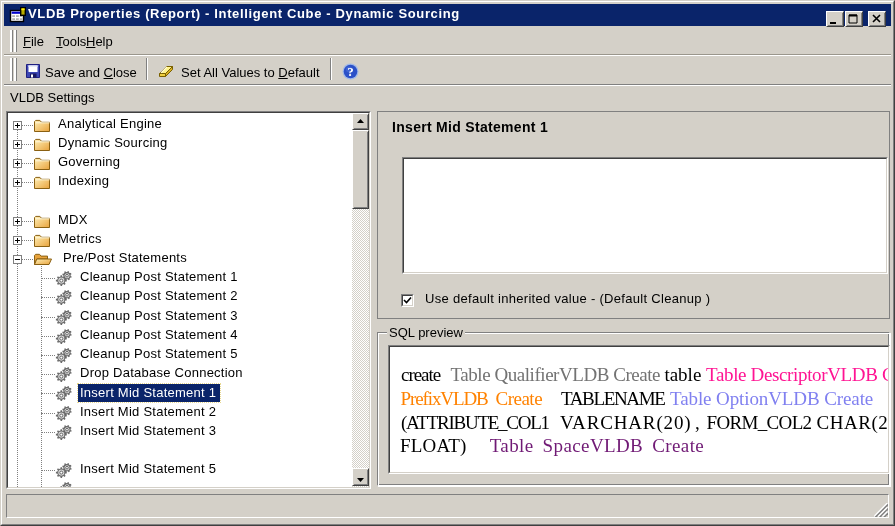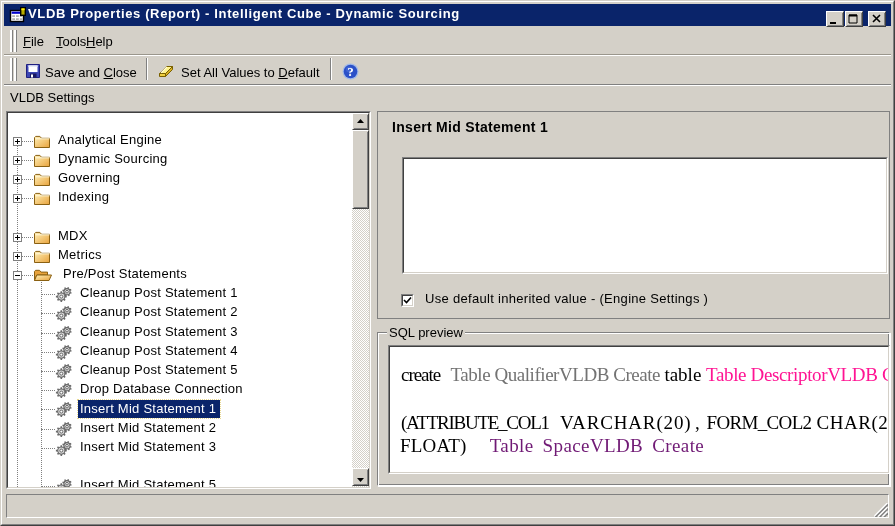--- a/index.html
+++ b/index.html
@@ -23,21 +23,21 @@
     box-shadow: inset 1px 1px 0 #D4D0C8, inset -1px -1px 0 #808080; background:#D4D0C8; }
   
   .grip { position:absolute; width:7px; background:linear-gradient(90deg,#fff 0 2px,#808080 2px 3px,transparent 3px 4px,#fff 4px 6px,#808080 6px 7px); }
   .tsep { position:absolute; width:2px; border-left:1px solid #808080; border-right:1px solid #fff; }
   u { text-decoration:underline; }
   #menubar { left:4px; top:27px; width:887px; height:28px; border-bottom:1px solid #9a968c; }
   #toolbar { left:4px; top:55px; width:887px; height:29px; border-top:1px solid #fff; }
   .mitem { position:absolute; top:7px; }
   
   #treepanel { left:6px; top:111px; width:365px; height:378px; }
-  #treec { position:absolute; left:0; top:16px; width:344px; height:374px; background:#fff; overflow:hidden;text-decoration:underline; }
+  #treec { position:absolute; left:0; top:0; width:344px; height:374px; background:#fff; overflow:hidden;text-decoration:underline; }
   .trow { position:absolute; left:0; height:19px; width:343px; }
   .trow .lbl { position:absolute; left:50px; top:0px; white-space:pre; letter-spacing:0.25px; line-height:16px; }
   .trow.child .lbl { left:72px; }
   .vdot { position:absolute; width:1px; border-left:1px dotted #808080; }
   .hdot { position:absolute; height:1px; border-top:1px dotted #808080; }
   .pm { position:absolute; left:5px; top:5px; width:9px; height:9px; background:#fff; border:1px solid #808080; }
   .pm .h { position:absolute; left:1px; top:3px; width:5px; height:1px; background:#000; }
   .pm .v { position:absolute; left:3px; top:1px; width:1px; height:5px; background:#000; }
   .ficon { position:absolute; left:25px; top:2px; }
   .gicon { position:absolute; left:47px; top:1px; }
@@ -377,28 +377,29 @@
 <div class="abs sunk" id="rtext">
     <div class="in"></div>
   </div>
 <div class="abs sunk" id="cbox">
     <div class="in">
   <svg width="9" height="9" viewBox="0 0 9 9" style="position:absolute;left:0px;top:0px">
         <path d="M1,4 L3.5,6.5 L8,1.5" fill="none" stroke="#000" stroke-width="1.6"></path>
       </svg>
 </div>
   </div>
-<div class="abs" style="left:425px;top:291px;letter-spacing:0.3px">Use default inherited value - (Engine Settings )</div>
+<div class="abs" style="left:425px;top:291px;letter-spacing:0.3px">Use default inherited value - (Default Cleanup )</div>
 
 <div class="abs" id="group"></div>
 <div class="abs" style="left:387px;top:325px;background:#D4D0C8;padding:0 2px">SQL preview</div>
 <div class="abs sunk" id="sqlbox">
  <div class="in">
   <div id="sqltxt">
 <div class="sline" style="left:11px;top:17.4px"><i style="letter-spacing:-1.05px;">create</i><i style="color:#737373;letter-spacing:-0.45px;margin-left:10.45px;">Table QualifierVLDB Create</i><i style="margin-left:4.3px;">table</i><i style="color:#FF1493;letter-spacing:-0.35px;margin-left:4.65px;">Table DescriptorVLDB</i><i style="color:#FF1493;margin-left:4.4px;">Create</i></div>
+<div class="sline" style="left:10.5px;top:41.4px"><i style="color:#FF8200;letter-spacing:-1.1px;">PrefixVLDB</i><i style="color:#FF8200;letter-spacing:-0.5px;margin-left:7.84px;">Create</i><i style="letter-spacing:-1.35px;margin-left:18.92px;">TABLENAME</i><i style="color:#8080F0;letter-spacing:-0.1px;margin-left:5.52px;">Table OptionVLDB Create</i></div>
 <div class="sline" style="left:11px;top:64.9px"><i style="letter-spacing:-1.27px;">(ATTRIBUTE_COL1</i><i style="letter-spacing:0.85px;margin-left:11.28px;text-align:right;">VARCHAR(20)</i><i style="margin-left:3.53px;">,</i><i style="letter-spacing:-0.65px;margin-left:6.75px;">FORM_COL2</i><i style="letter-spacing:0.55px;margin-left:4.98px;">CHAR(20), FACT_COL3</i></div>
 <div class="sline" style="left:10px;top:87.9px"><i style="letter-spacing:0.2px;">FLOAT)</i><i style="color:#701a75;letter-spacing:0.38px;margin-left:23px;word-spacing:4px;">Table SpaceVLDB Create</i></div>
   </div>
  </div>
 </div>
 
 <div class="abs" id="status">
   <svg style="position:absolute;right:0px;bottom:0px" width="14" height="14" viewBox="0 0 13 13">
     <g stroke-width="1.4">
     <line x1="12.5" y1="0" x2="0" y2="12.5" stroke="#fff"></line>

